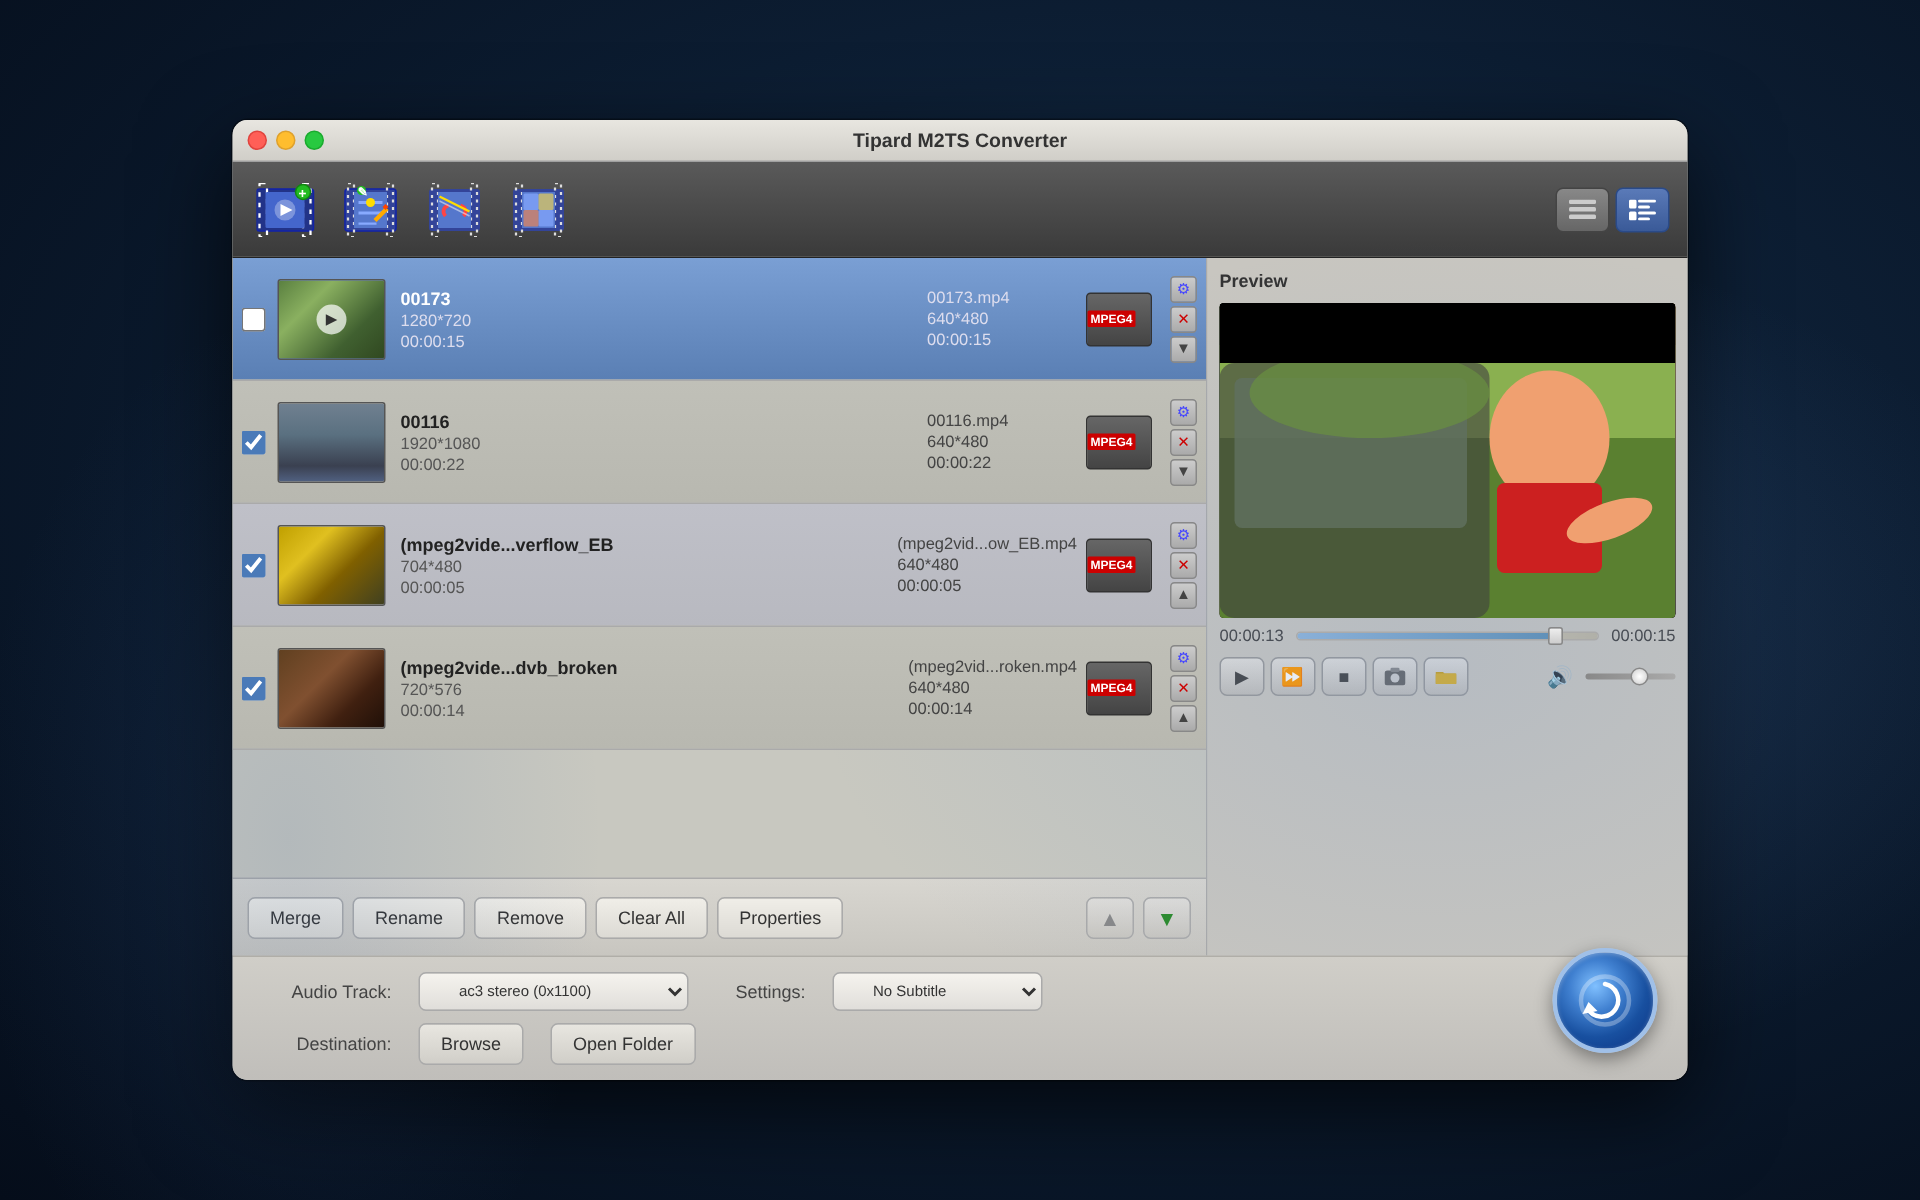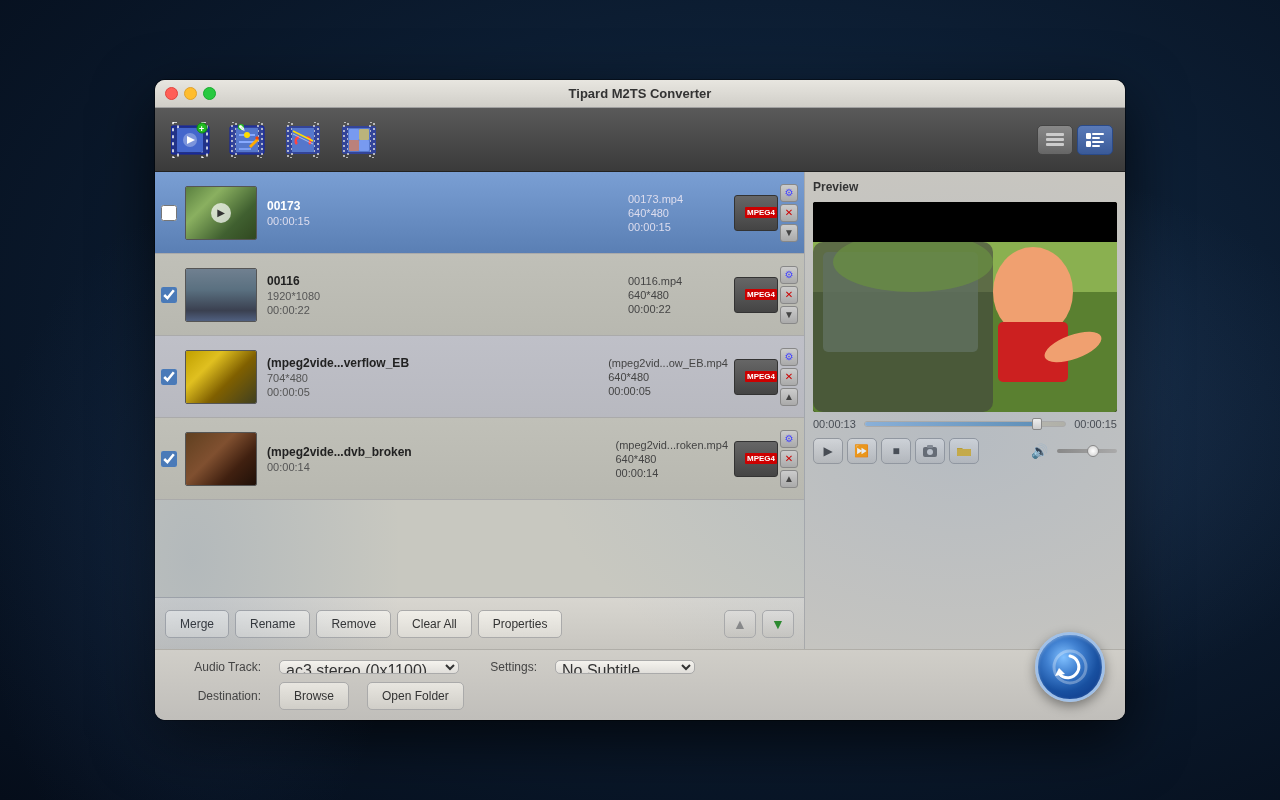--- a/index.html
+++ b/index.html
@@ -227,22 +227,22 @@
     .file-row.selected .file-output { color: #dde; }
 
     .file-format-badge {
       width: 44px;
       height: 36px;
       background: linear-gradient(to bottom, #666 0%, #444 100%);
       border: 1px solid #333;
       border-radius: 3px;
       display: flex;
       align-items: center;
-      justify-content: flex-end;
-      margin-right: 2px;
+      justify-content: flex-start;
+      margin-right: 12px;
       flex-shrink: 0;
     }
     .format-label {
       font-size: 8px;
       font-weight: 700;
       color: #fff;
       background: #c00;
       padding: 1px 2px;
       border-radius: 1px;
     }
@@ -437,27 +437,27 @@
       gap: 18px;
     }
     .bs-label {
       font-size: 12px;
       color: #444;
       width: 90px;
       text-align: right;
       flex-shrink: 0;
     }
     .bs-select {
-      height: 14px;
+      height: 26px;
       background: linear-gradient(to bottom, #f5f3ee 0%, #e0deda 100%);
       border: 1px solid #aaa;
       border-radius: 5px;
-      font-size: 16px;
+      font-size: 10px;
       color: #333;
-      padding: 0 2px;
+      padding: 0 22px;
       cursor: pointer;
       flex-shrink: 0;
     }
     .audio-select { width: 180px; }
     .subtitle-select { width: 140px; }
     .profile-select { width: 380px; }
     .dest-input {
       flex: 1;
       height: 26px;
       background: linear-gradient(to bottom, #f5f3ee 0%, #e8e6e0 100%);
@@ -593,20 +593,21 @@
       <div class="file-list">
 
         <div class="file-row selected">
           <input type="checkbox" class="file-checkbox" style="">
           <div class="file-thumb">
             <div class="thumb-img-1"></div>
             <div class="thumb-play">▶</div>
           </div>
           <div class="file-info">
             <span class="file-name">00173</span>
+            <span class="file-meta">1280*720</span>
             <span class="file-meta">00:00:15</span>
           </div>
           <div class="file-output">
             <span>00173.mp4</span>
             <span>640*480</span>
             <span>00:00:15</span>
           </div>
           <div class="file-format-badge">
             <span class="format-label">MPEG4</span>
           </div>
@@ -667,20 +668,21 @@
           </div>
         </div>
 
         <div class="file-row alt">
           <input type="checkbox" class="file-checkbox" checked="" style="">
           <div class="file-thumb">
             <div class="thumb-img-4"></div>
           </div>
           <div class="file-info">
             <span class="file-name">(mpeg2vide...dvb_broken</span>
+            <span class="file-meta">720*576</span>
             <span class="file-meta">00:00:14</span>
           </div>
           <div class="file-output">
             <span>(mpeg2vid...roken.mp4</span>
             <span>640*480</span>
             <span>00:00:14</span>
           </div>
           <div class="file-format-badge">
             <span class="format-label">MPEG4</span>
           </div>

